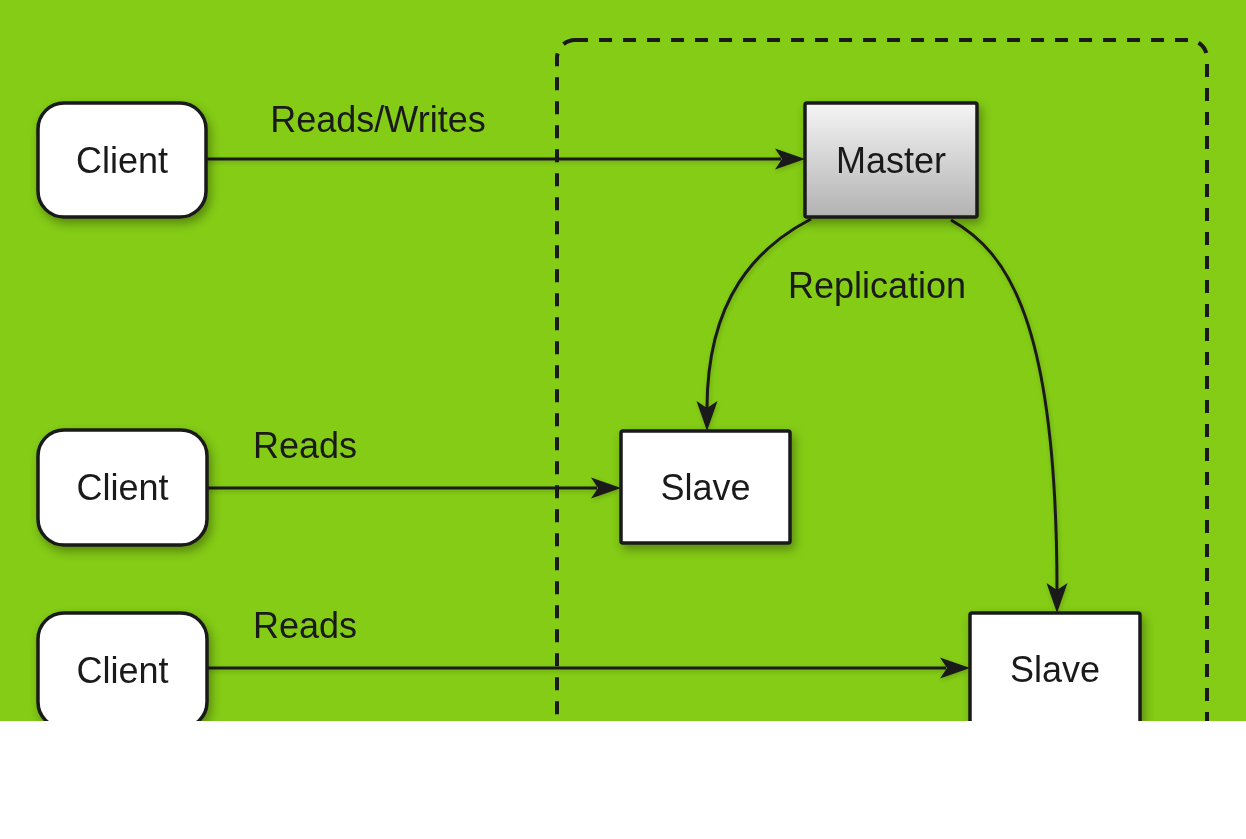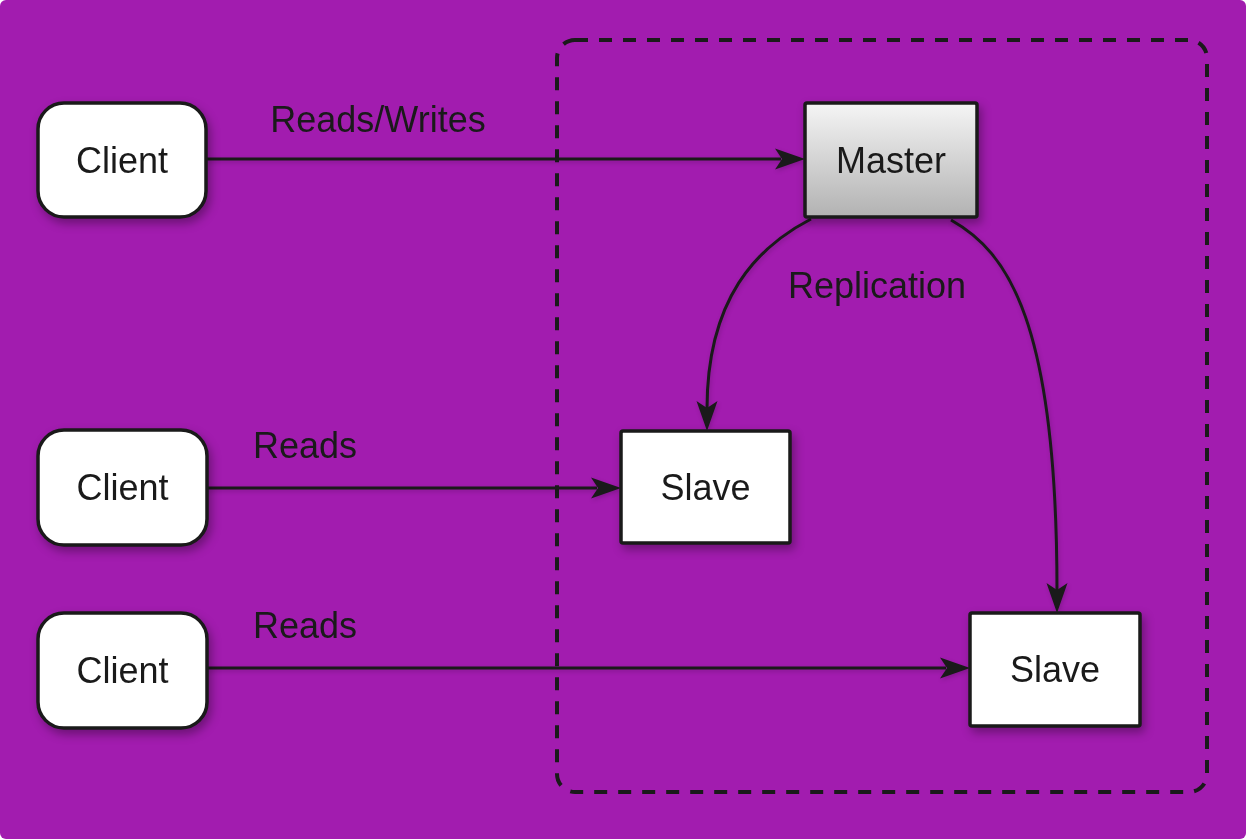--- a/index.html
+++ b/index.html
@@ -4,24 +4,23 @@
 <style>
   html, body {
     margin: 0;
     padding: 0;
     background: #ffffff;
     font-family: "Liberation Sans", sans-serif;
   }
   .canvas {
     position: relative;
     width: 1246px;
-    height: 839px;
-    background: #a21caf;
+    height: 721px;
+    background: #84cc16;
     overflow: hidden;
-    border-radius: 6px;
   }
   svg { display: block; }
   .node-rect {
     stroke: #1a1a1a;
     stroke-width: 3.5;
     filter: drop-shadow(3px 5px 5px rgba(0,0,0,0.32));
   }
   .edge-line {
     stroke: #1a1a1a;
     stroke-width: 3;

